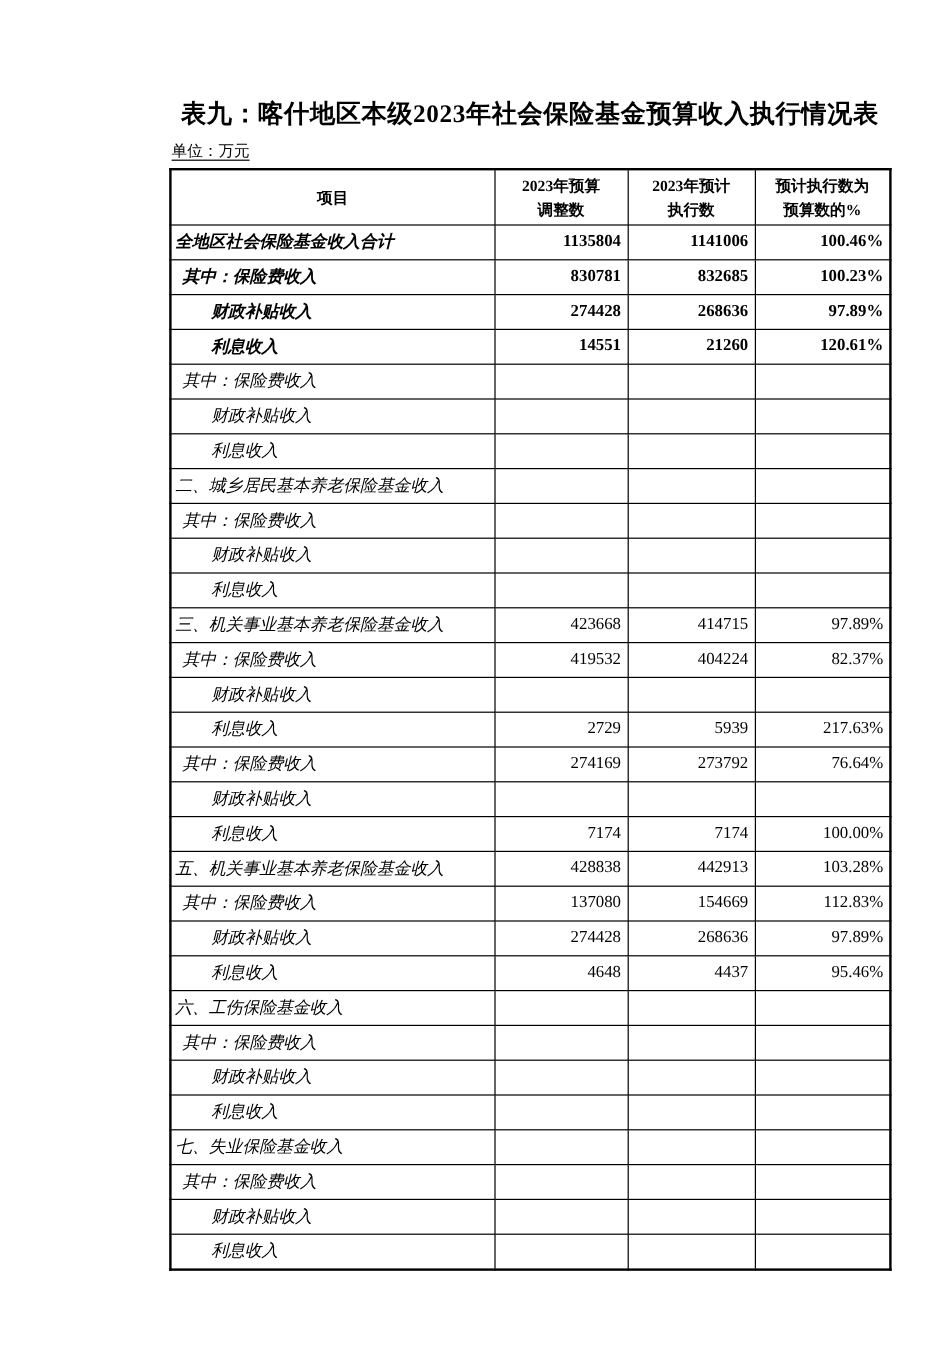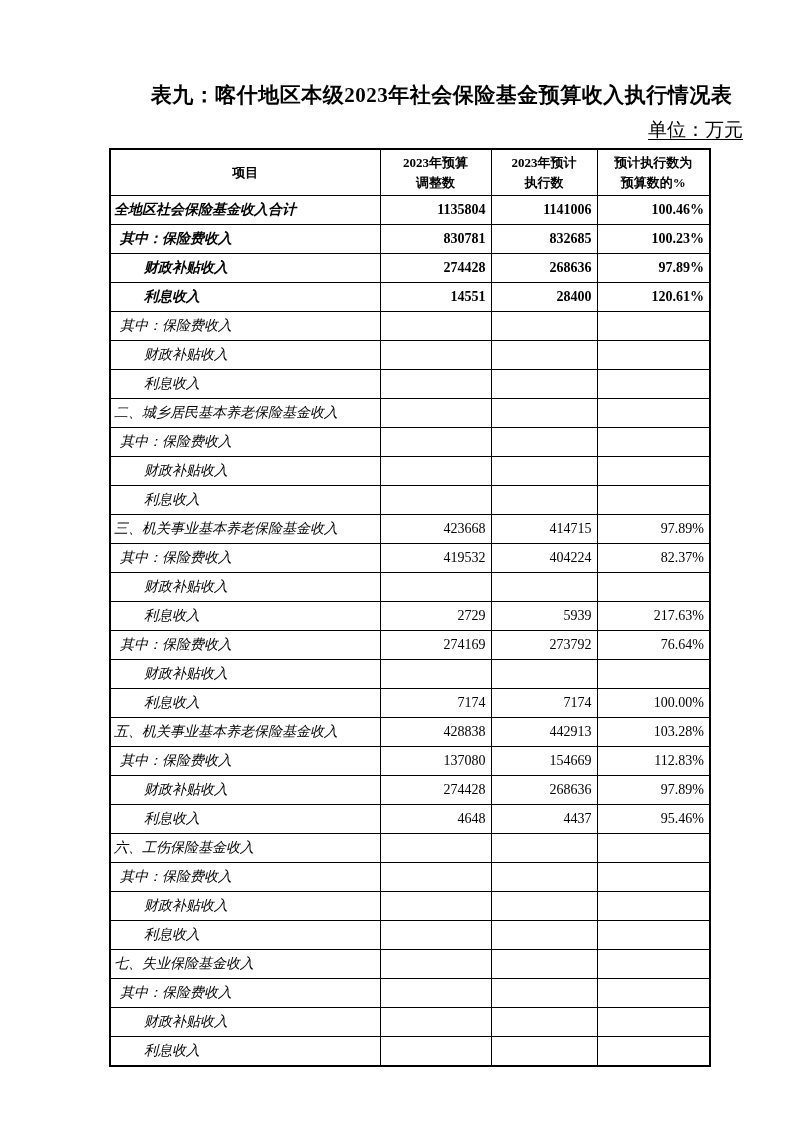--- a/index.html
+++ b/index.html
@@ -25,30 +25,29 @@
     padding-top: 82px;
     text-align: center;
     font-size: 21px;
     font-weight: bold;
     letter-spacing: 0.5px;
     line-height: 26px;
   }
   .unit-label {
     width: 600px;
     margin: 9px 0 5px 98px;
-    text-align: right;
-    font-size: 19px;
+    font-size: 13px;
   }
   .unit-label span {
     text-decoration: underline;
     text-underline-offset: 3px;
   }
   table.budget-table {
     width: 600px;
-    margin-left: 64px;
+    margin-left: 96px;
     border-collapse: collapse;
     table-layout: fixed;
     border: 2px solid #000000;
   }
   .budget-table th,
   .budget-table td {
     border: 1px solid #000000;
     overflow: hidden;
     white-space: nowrap;
   }
@@ -130,21 +129,21 @@
     </tr>
         <tr class="bold">
       <td class="c-label ind2">财政补贴收入</td>
       <td class="c-num">274428</td>
       <td class="c-num">268636</td>
       <td class="c-num">97.89%</td>
     </tr>
         <tr class="bold">
       <td class="c-label ind2">利息收入</td>
       <td class="c-num">14551</td>
-      <td class="c-num">28400</td>
+      <td class="c-num">21260</td>
       <td class="c-num">120.61%</td>
     </tr>
         <tr>
       <td class="c-label ind1">其中：保险费收入</td>
       <td class="c-num"></td>
       <td class="c-num"></td>
       <td class="c-num"></td>
     </tr>
         <tr>
       <td class="c-label ind2">财政补贴收入</td>

